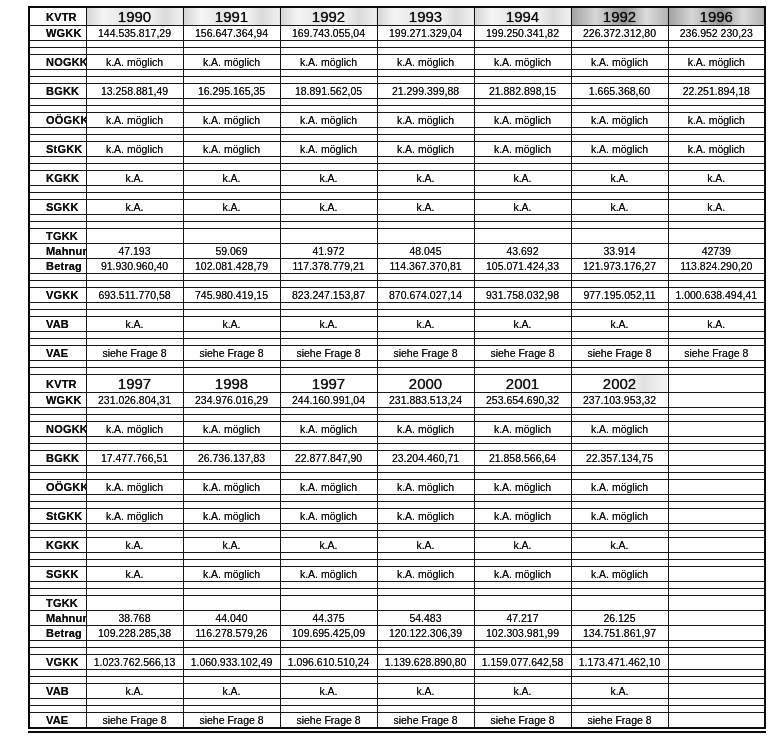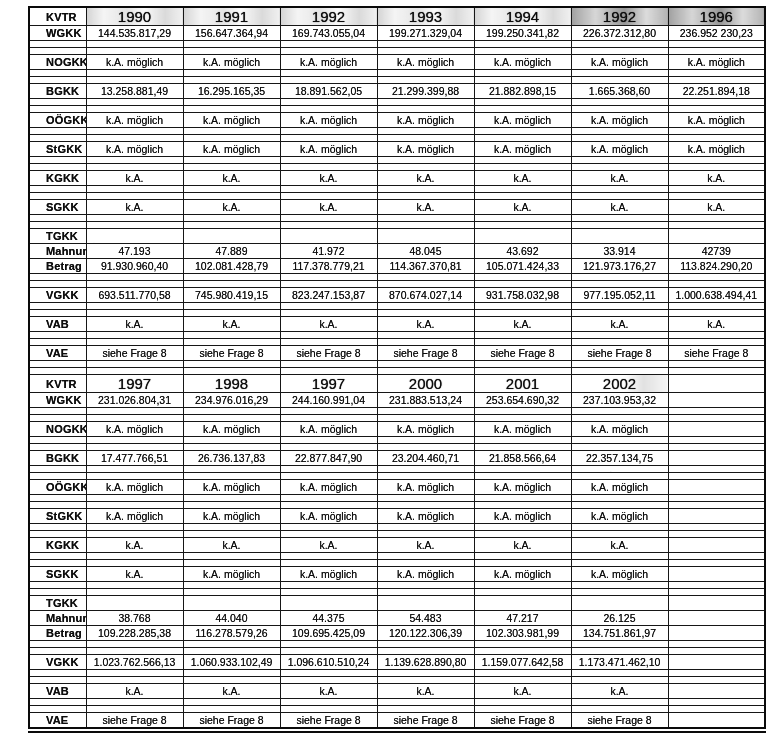--- a/index.html
+++ b/index.html
@@ -330,21 +330,21 @@
             <td class="val"></td>
             <td class="val"></td>
             <td class="val"></td>
             <td class="val"></td>
             <td class="val"></td>
             <td class="val"></td>
           </tr>
           <tr class="data">
             <td class="lbl">Mahnungen</td>
             <td class="val">47.193</td>
-            <td class="val">47.889</td>
+            <td class="val">59.069</td>
             <td class="val">41.972</td>
             <td class="val">48.045</td>
             <td class="val">43.692</td>
             <td class="val">33.914</td>
             <td class="val">42739</td>
           </tr>
           <tr class="data">
             <td class="lbl">Betrag</td>
             <td class="val">91.930.960,40</td>
             <td class="val">102.081.428,79</td>

